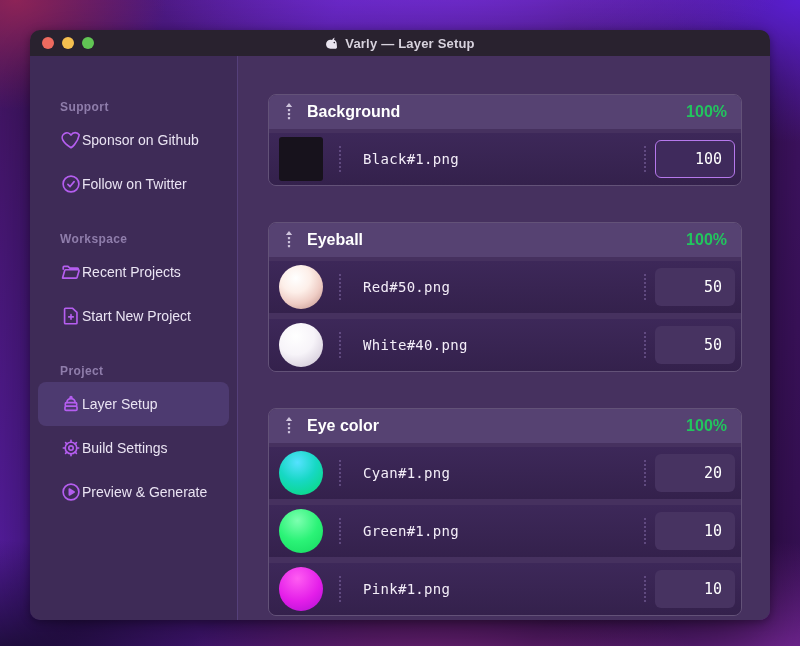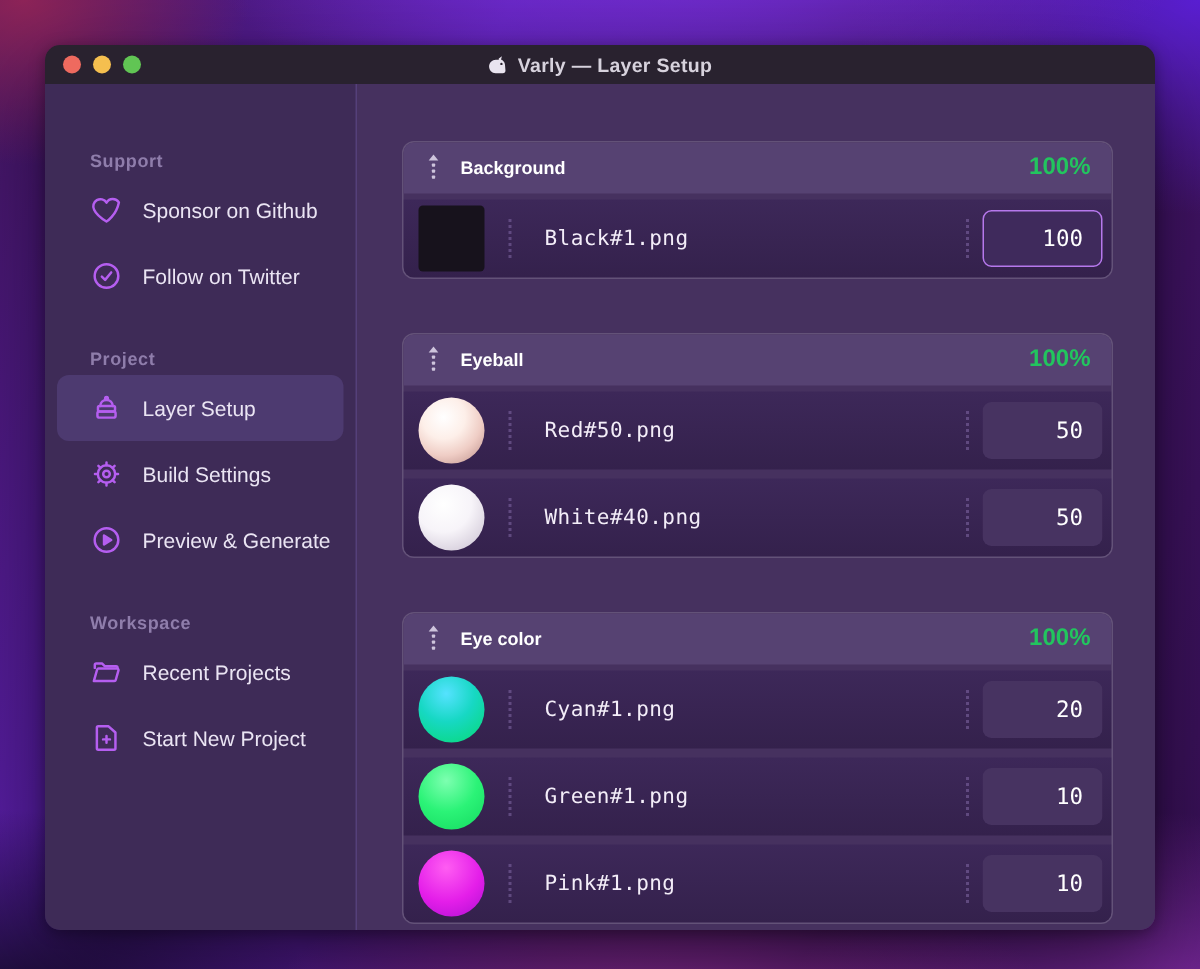--- a/index.html
+++ b/index.html
@@ -31,34 +31,34 @@
   .appicon{ width:14px; height:14px; display:inline-block; }
 
   .winbody{ flex:1; display:flex; min-height:0; }
 
   
   .sidebar{ width:208px; flex:0 0 208px; background:#3e2b57;
     border-right:1px solid #55407a; padding:10px 8px; }
   .section-label{ font-size:12px; font-weight:700; color:#8f7dab;
     letter-spacing:.4px; margin:26px 0 4px 22px; }
   .section:first-child .section-label{ margin-top:34px; }
-  .side-item{ height:44px; display:flex; align-items:center; gap:13px;
+  .side-item{ height:44px; display:flex; align-items:center; 
     padding-left:22px; border-radius:8px; font-size:14px; color:#eae4f3; cursor:pointer; }
   .side-item.active{ background:#4d3a70; }
   .side-icon{ width:22px; height:22px; flex:0 0 22px; display:flex; }
   .side-icon svg{ width:22px; height:22px; }
 
   
   .main{ flex:1; background:#46315f; padding:38px 28px 0 30px; overflow:hidden; }
   .group{ border:1px solid rgba(255,255,255,.16); border-radius:8px;
     overflow:hidden; margin-bottom:36px; }
   .group-header{ height:34px; background:#564272; display:flex; align-items:center;
     gap:12px; padding:0 14px; cursor:grab; }
   .drag-handle{ width:12px; height:20px; display:flex; }
-  .group-name{ font-size:12px; font-weight:700; color:#ffffff; }
+  .group-name{ font-size:16px; font-weight:700; color:#ffffff; }
   .group-opacity{ margin-left:auto; font-size:16px; font-weight:700; color:#22c55e; }
   .rows{ display:flex; flex-direction:column; gap:6px; padding-top:4px; }
   .layer-row{ height:52px; background:linear-gradient(180deg,#3d2859,#34214c);
     display:flex; align-items:center; padding:0 6px; }
   .thumb{ width:44px; height:44px; margin:0 16px 0 4px; flex:0 0 44px; }
   .thumb-black-square{ background:#17121c; border-radius:3px; }
   .thumb-pearl-red{ border-radius:50%;
     background:radial-gradient(circle at 38% 30%, #ffffff 0%, #fdefe9 35%, #efcdc5 62%, #c99e98 88%, #a98280 100%); }
   .thumb-pearl-white{ border-radius:50%;
     background:radial-gradient(circle at 38% 30%, #ffffff 0%, #f7f4f9 45%, #dcd5e1 76%, #b9b0c4 100%); }
@@ -115,20 +115,41 @@
             <span class="side-icon">
               <svg viewBox="0 0 24 24" fill="none" stroke="#b55ef0" stroke-width="1.8" stroke-linecap="round" stroke-linejoin="round">
                 <circle cx="12" cy="12" r="8.6"></circle>
                 <path d="M8.6 12.4 11 14.8l4.4-5.4"></path>
               </svg>
             </span>
             <span>Follow on Twitter</span>
           </div>
         </div>
         <div class="section">
+          <div class="section-label">Workspace</div>
+          <div class="side-item">
+            <span class="side-icon">
+              <svg viewBox="0 0 24 24" fill="none" stroke="#b55ef0" stroke-width="1.8" stroke-linecap="round" stroke-linejoin="round">
+                <path d="M3.5 9V6.8c0-.6.4-1 1-1h4.2l2 2h8.3c.6 0 1 .4 1 1V9"></path>
+                <path d="M2.8 18.6h14.9c.5 0 .9-.3 1-.8l2-7c.2-.6-.3-1.3-1-1.3H6.2c-.4 0-.8.3-1 .7l-2.4 8.4z"></path>
+              </svg>
+            </span>
+            <span>Recent Projects</span>
+          </div>
+          <div class="side-item">
+            <span class="side-icon">
+              <svg viewBox="0 0 24 24" fill="none" stroke="#b55ef0" stroke-width="1.8" stroke-linecap="round" stroke-linejoin="round">
+                <path d="M6 3.5h7.5L18.5 8v11.5c0 .6-.4 1-1 1H6c-.6 0-1-.4-1-1v-15c0-.6.4-1 1-1z"></path>
+                <path d="M12 10.5v5M9.5 13h5"></path>
+              </svg>
+            </span>
+            <span>Start New Project</span>
+          </div>
+        </div>
+        <div class="section">
           <div class="section-label">Project</div>
           <div class="side-item active">
             <span class="side-icon">
               <svg viewBox="0 0 24 24" fill="none" stroke="#b55ef0" stroke-width="1.8" stroke-linecap="round" stroke-linejoin="round">
                 <path d="M7.5 10.5c0-2.6 2-4.4 4.5-4.4s4.5 1.8 4.5 4.4"></path>
                 <circle cx="12" cy="5" r="1"></circle>
                 <rect x="5.8" y="10.5" width="12.4" height="4" rx="1.2"></rect>
                 <path d="M6.8 14.5h10.4c.8 0 1.4.6 1.4 1.4v1.7c0 .8-.6 1.4-1.4 1.4H6.8c-.8 0-1.4-.6-1.4-1.4v-1.7c0-.8.6-1.4 1.4-1.4z"></path>
               </svg>
             </span>
@@ -145,41 +166,20 @@
             <span>Build Settings</span>
           </div>
           <div class="side-item">
             <span class="side-icon">
               <svg viewBox="0 0 24 24" fill="none" stroke="#b55ef0" stroke-width="1.8" stroke-linecap="round" stroke-linejoin="round">
                 <circle cx="12" cy="12" r="8.6"></circle>
                 <path d="M10.2 8.8 15.4 12l-5.2 3.2z" fill="#b55ef0"></path>
               </svg>
             </span>
             <span>Preview &amp; Generate</span>
-          </div>
-        </div>
-        <div class="section">
-          <div class="section-label">Workspace</div>
-          <div class="side-item">
-            <span class="side-icon">
-              <svg viewBox="0 0 24 24" fill="none" stroke="#b55ef0" stroke-width="1.8" stroke-linecap="round" stroke-linejoin="round">
-                <path d="M3.5 9V6.8c0-.6.4-1 1-1h4.2l2 2h8.3c.6 0 1 .4 1 1V9"></path>
-                <path d="M2.8 18.6h14.9c.5 0 .9-.3 1-.8l2-7c.2-.6-.3-1.3-1-1.3H6.2c-.4 0-.8.3-1 .7l-2.4 8.4z"></path>
-              </svg>
-            </span>
-            <span>Recent Projects</span>
-          </div>
-          <div class="side-item">
-            <span class="side-icon">
-              <svg viewBox="0 0 24 24" fill="none" stroke="#b55ef0" stroke-width="1.8" stroke-linecap="round" stroke-linejoin="round">
-                <path d="M6 3.5h7.5L18.5 8v11.5c0 .6-.4 1-1 1H6c-.6 0-1-.4-1-1v-15c0-.6.4-1 1-1z"></path>
-                <path d="M12 10.5v5M9.5 13h5"></path>
-              </svg>
-            </span>
-            <span>Start New Project</span>
           </div>
         </div>
       </div>
     <div class="main" id="main">
         <div class="group">
           <div class="group-header">
             <span class="drag-handle">
               <svg viewBox="0 0 12 20">
                 <g fill="#d9d0e6" opacity=".92">
                   <path d="M6 1 9.2 5H2.8z"></path>

